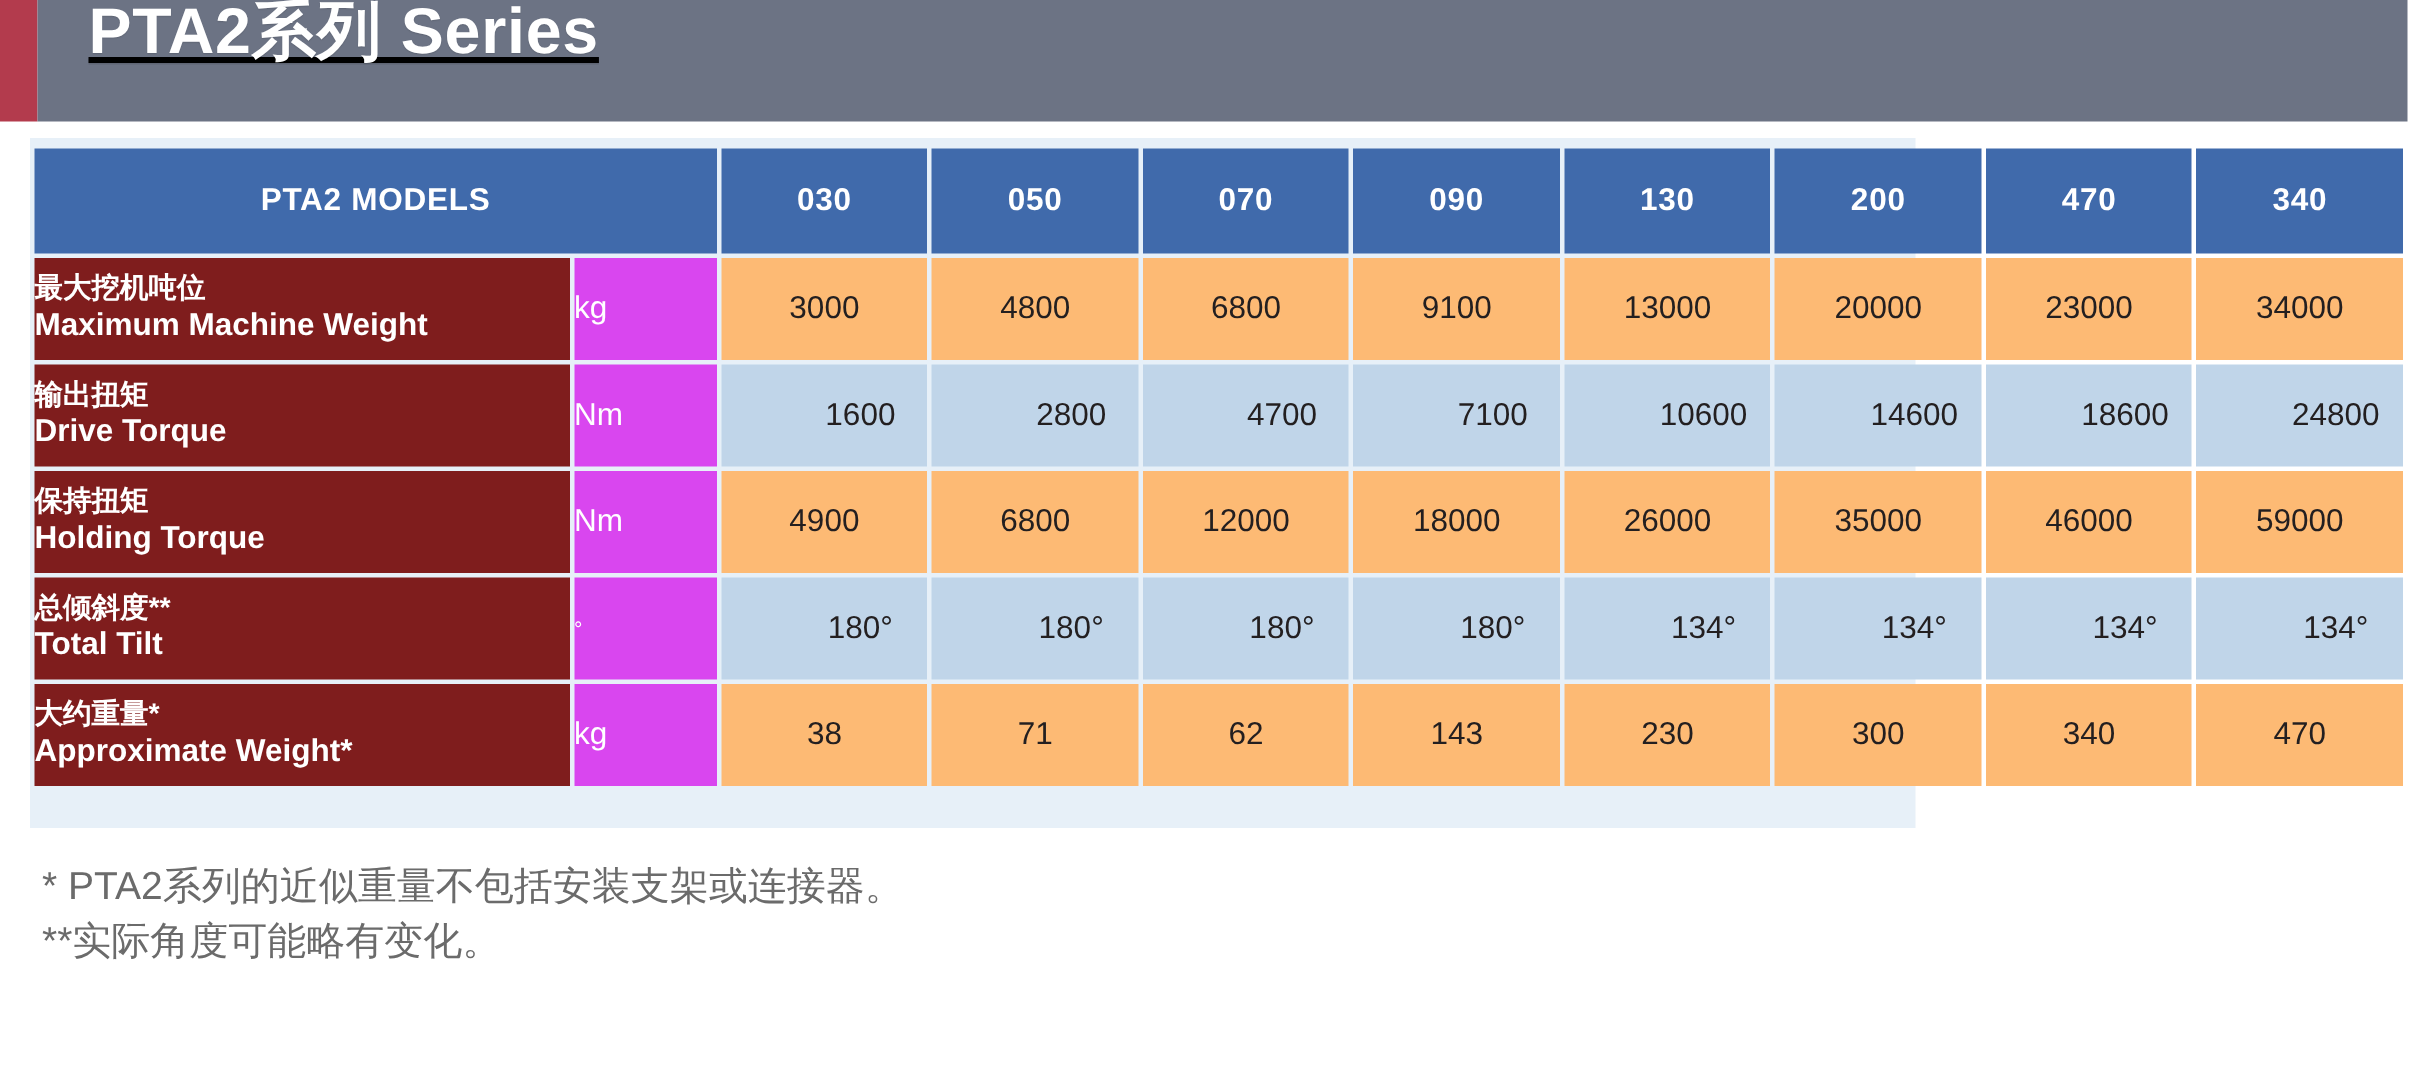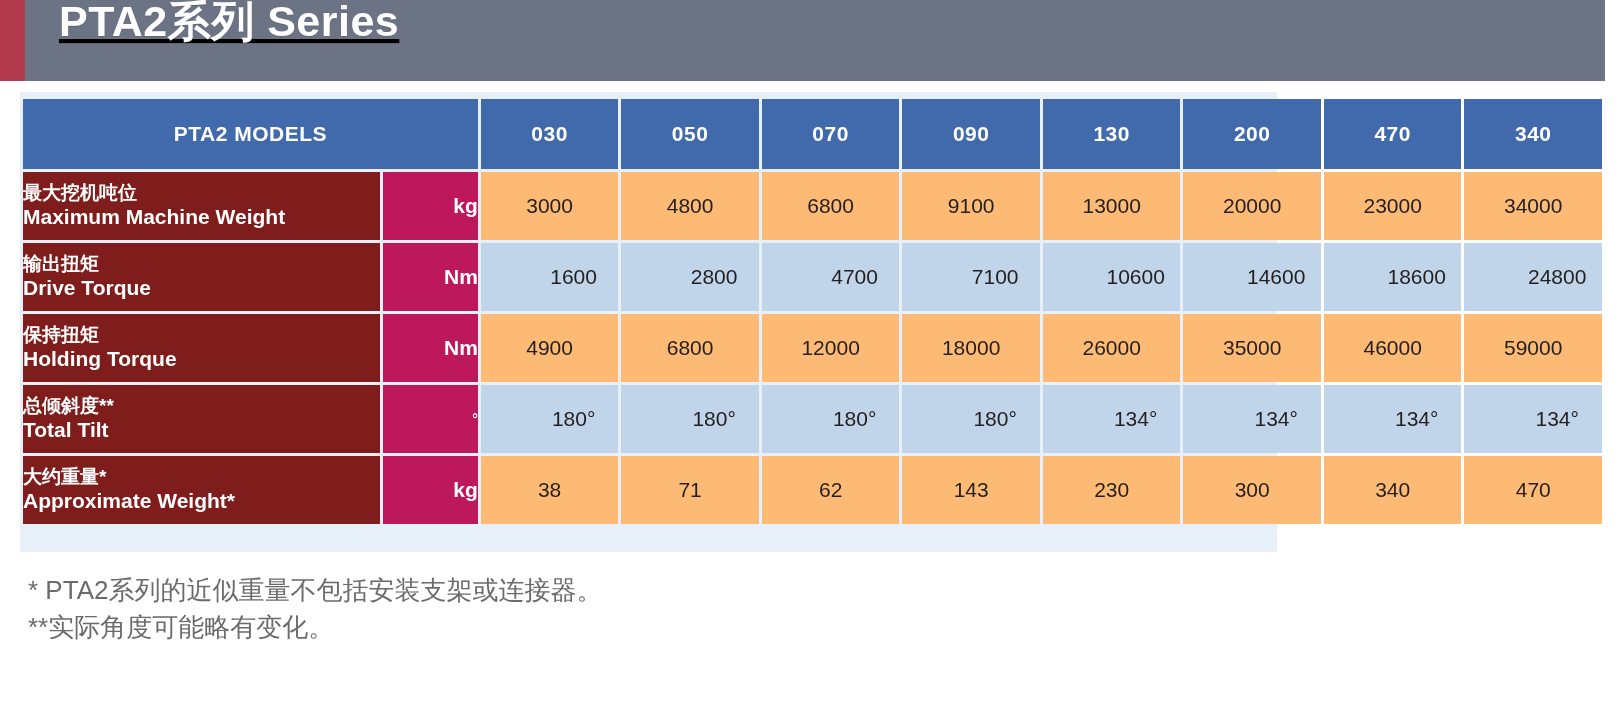--- a/index.html
+++ b/index.html
@@ -62,22 +62,22 @@
   
   .lbl{
     background:#7f1d1d;color:#ffffff;font-weight:bold;
     padding:6px 0 6px 14px;height:68px;line-height:1.18;
   }
   .lbl .cn{font-size:19px;display:block;}
   .lbl .en{font-size:21px;display:block;}
 
   
   .unit{
-    background:#be185d;color:#ffffff;font-weight:bold;
-    text-align:right;font-size:21px;height:68px;
+    background:#d946ef;color:#ffffff;font-weight:normal;
+    text-align:left;font-size:21px;height:68px;
   }
   .unit.deg{font-size:14px;}
 
   
   .val{
     text-align:center;color:#231f20;font-size:24px;height:68px;
     font-weight:normal;
   }
   .row-a .val{background:#fdba74;}
   .row-b .val{background:#c0d5e9;padding-left:48px;}

